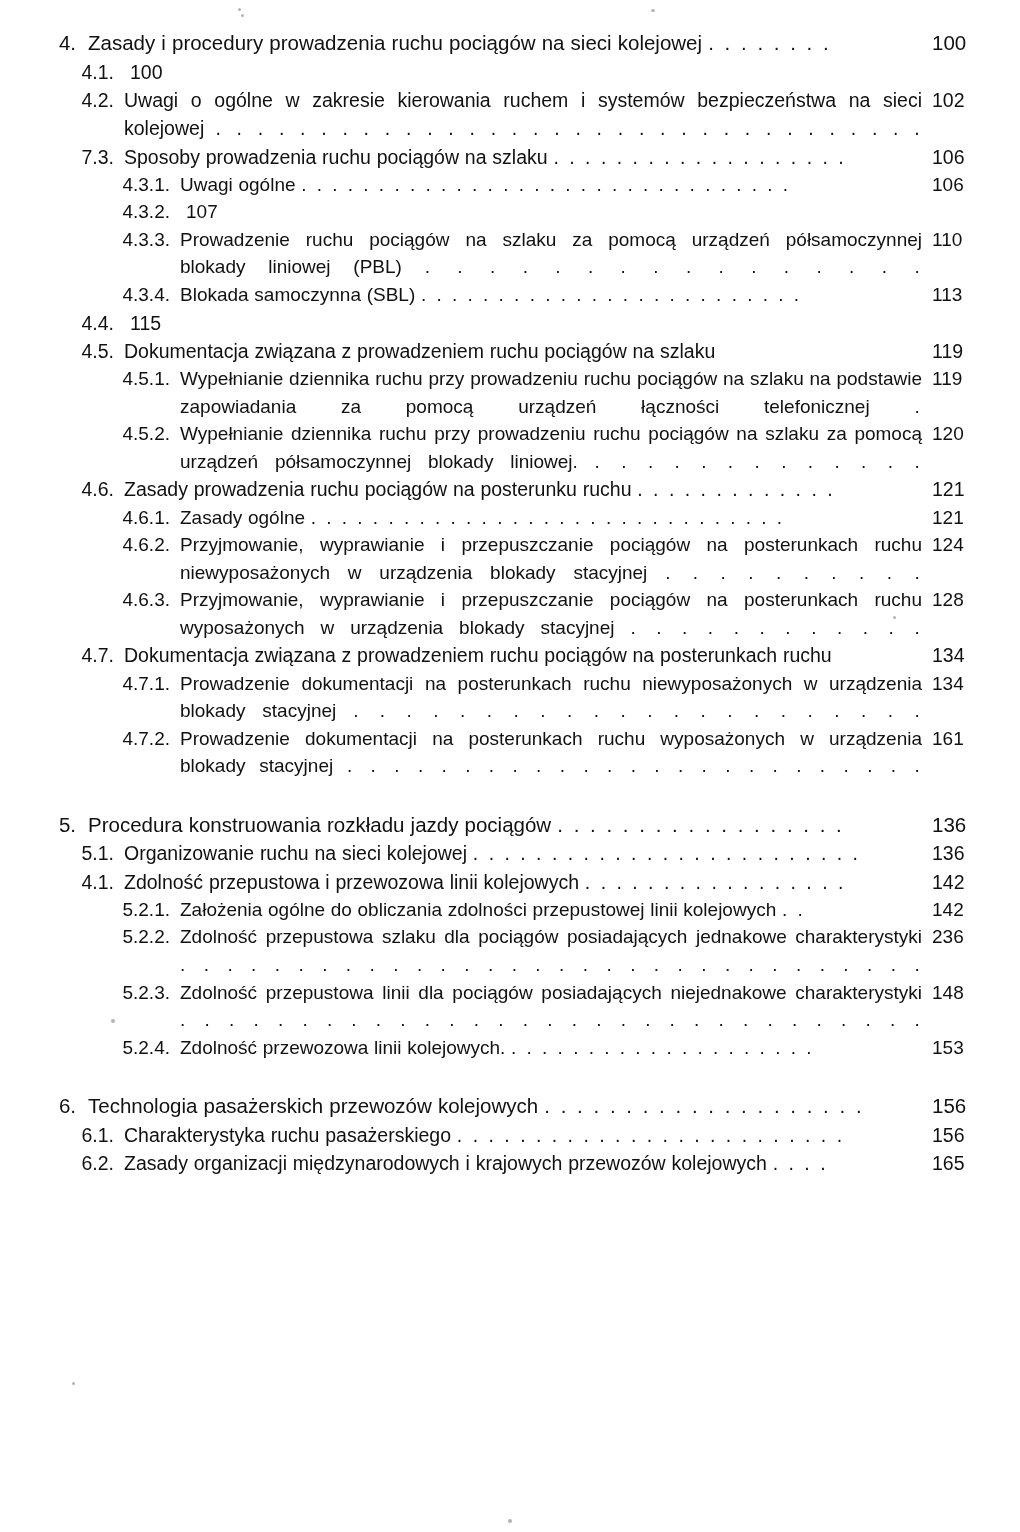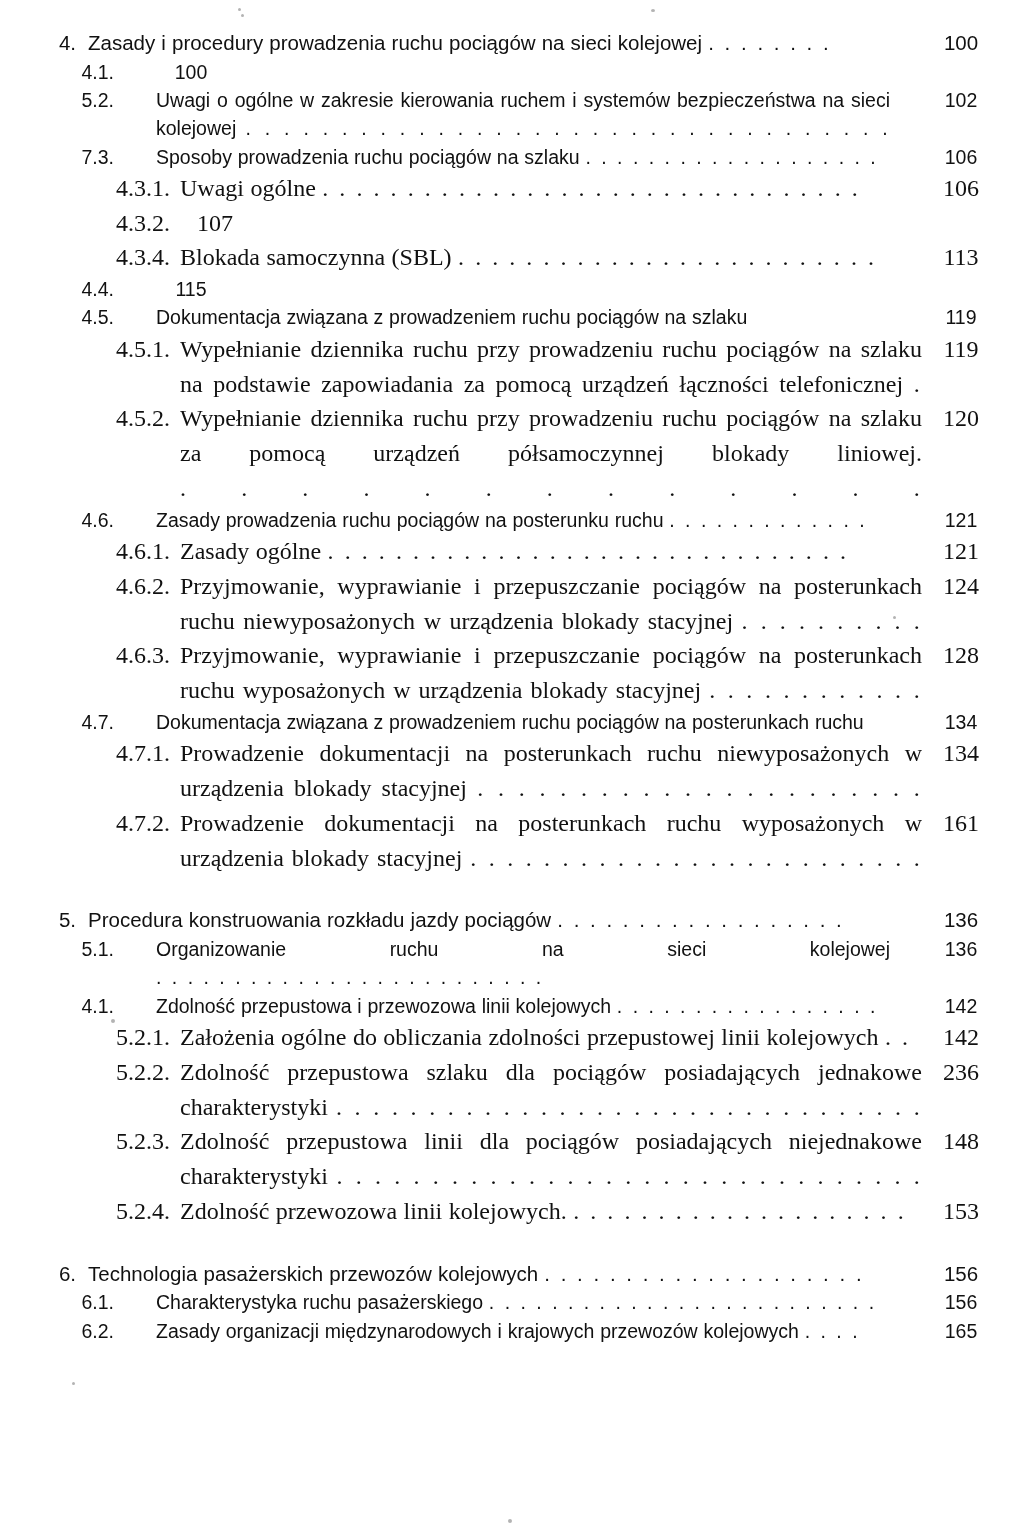--- a/index.html
+++ b/index.html
@@ -50,44 +50,44 @@
     text-align-last: left;
     padding-right: 4px;
     word-spacing: 0.02em;
   }
   .entry .title.justify-all {
     text-align-last: justify;
   }
   .entry .pg {
     flex: 0 0 auto;
     width: 58px;
-    text-align: center;
+    text-align: left;
     white-space: nowrap;
     padding-left: 6px;
   }
   .leader {
     letter-spacing: 2.3px;
     white-space: nowrap;
     overflow: hidden;
     display: inline;
   }
 
   
   .lvl1 { margin-top: 0; }
   .lvl1 .num { width: 46px; padding-right: 12px; }
   .lvl1 .title { font-size: 20.5px; }
   .lvl1 .pg { font-size: 20.5px; }
   .lvl1 { font-size: 20.5px; }
 
   
-  .lvl2 { font-size: 19.5px; gap: 32px; }
+  .lvl2 { font-size: 19.5px; }
   .lvl2 .num { width: 84px; padding-right: 10px; }
 
   
-  .lvl3 { font-size: 24px; font-family: Liberation Serif, serif; }
+  .lvl3 { font-size: 19px; }
   .lvl3 .num { width: 140px; padding-right: 10px; }
   .gap-lg { height: 30px; }
 
   
   .speck {
     position: absolute;
     background: #9a9a9a;
     border-radius: 50%;
     opacity: 0.75;
   }
@@ -111,21 +111,21 @@
         <span class="title-wrap">
           <span class="title">Zasady i procedury prowadzenia ruchu pociągów na sieci kolejowej  <span class="leader">. . . . . . . .</span></span>
         </span>
         <span class="pg">100</span>
       </div>
       <div class="entry lvl2">
         <span class="num">4.1.</span>
         <span class="pg">100</span>
       </div>
       <div class="entry lvl2">
-        <span class="num">5.2.</span>
+        <span class="num">4.2.</span>
         <span class="title-wrap">
           <span class="title justify-all">Uwagi o ogólne w zakresie kierowania ruchem i systemów bezpieczeństwa na sieci kolejowej  <span class="leader">. . . . . . . . . . . . . . . . . . . . . . . . . . . . . . . . . .</span></span>
         </span>
         <span class="pg">102</span>
       </div>
       <div class="entry lvl2">
         <span class="num">7.3.</span>
         <span class="title-wrap">
           <span class="title">Sposoby prowadzenia ruchu pociągów na szlaku  <span class="leader">. . . . . . . . . . . . . . . . . . .</span></span>
         </span>
@@ -134,20 +134,27 @@
       <div class="entry lvl3">
         <span class="num">4.3.1.</span>
         <span class="title-wrap">
           <span class="title">Uwagi ogólne  <span class="leader">. . . . . . . . . . . . . . . . . . . . . . . . . . . . . . . .</span></span>
         </span>
         <span class="pg">106</span>
       </div>
       <div class="entry lvl3">
         <span class="num">4.3.2.</span>
         <span class="pg">107</span>
+      </div>
+      <div class="entry lvl3">
+        <span class="num">4.3.3.</span>
+        <span class="title-wrap">
+          <span class="title justify-all" style="word-spacing: 0.5em;">Prowadzenie ruchu pociągów na szlaku za pomocą urządzeń półsamoczynnej blokady liniowej (PBL)  <span class="leader">. . . . . . . . . . . . . . . .</span></span>
+        </span>
+        <span class="pg">110</span>
       </div>
       <div class="entry lvl3">
         <span class="num">4.3.4.</span>
         <span class="title-wrap">
           <span class="title">Blokada samoczynna (SBL)  <span class="leader">. . . . . . . . . . . . . . . . . . . . . . . . .</span></span>
         </span>
         <span class="pg">113</span>
       </div>
       <div class="entry lvl2">
         <span class="num">4.4.</span>

